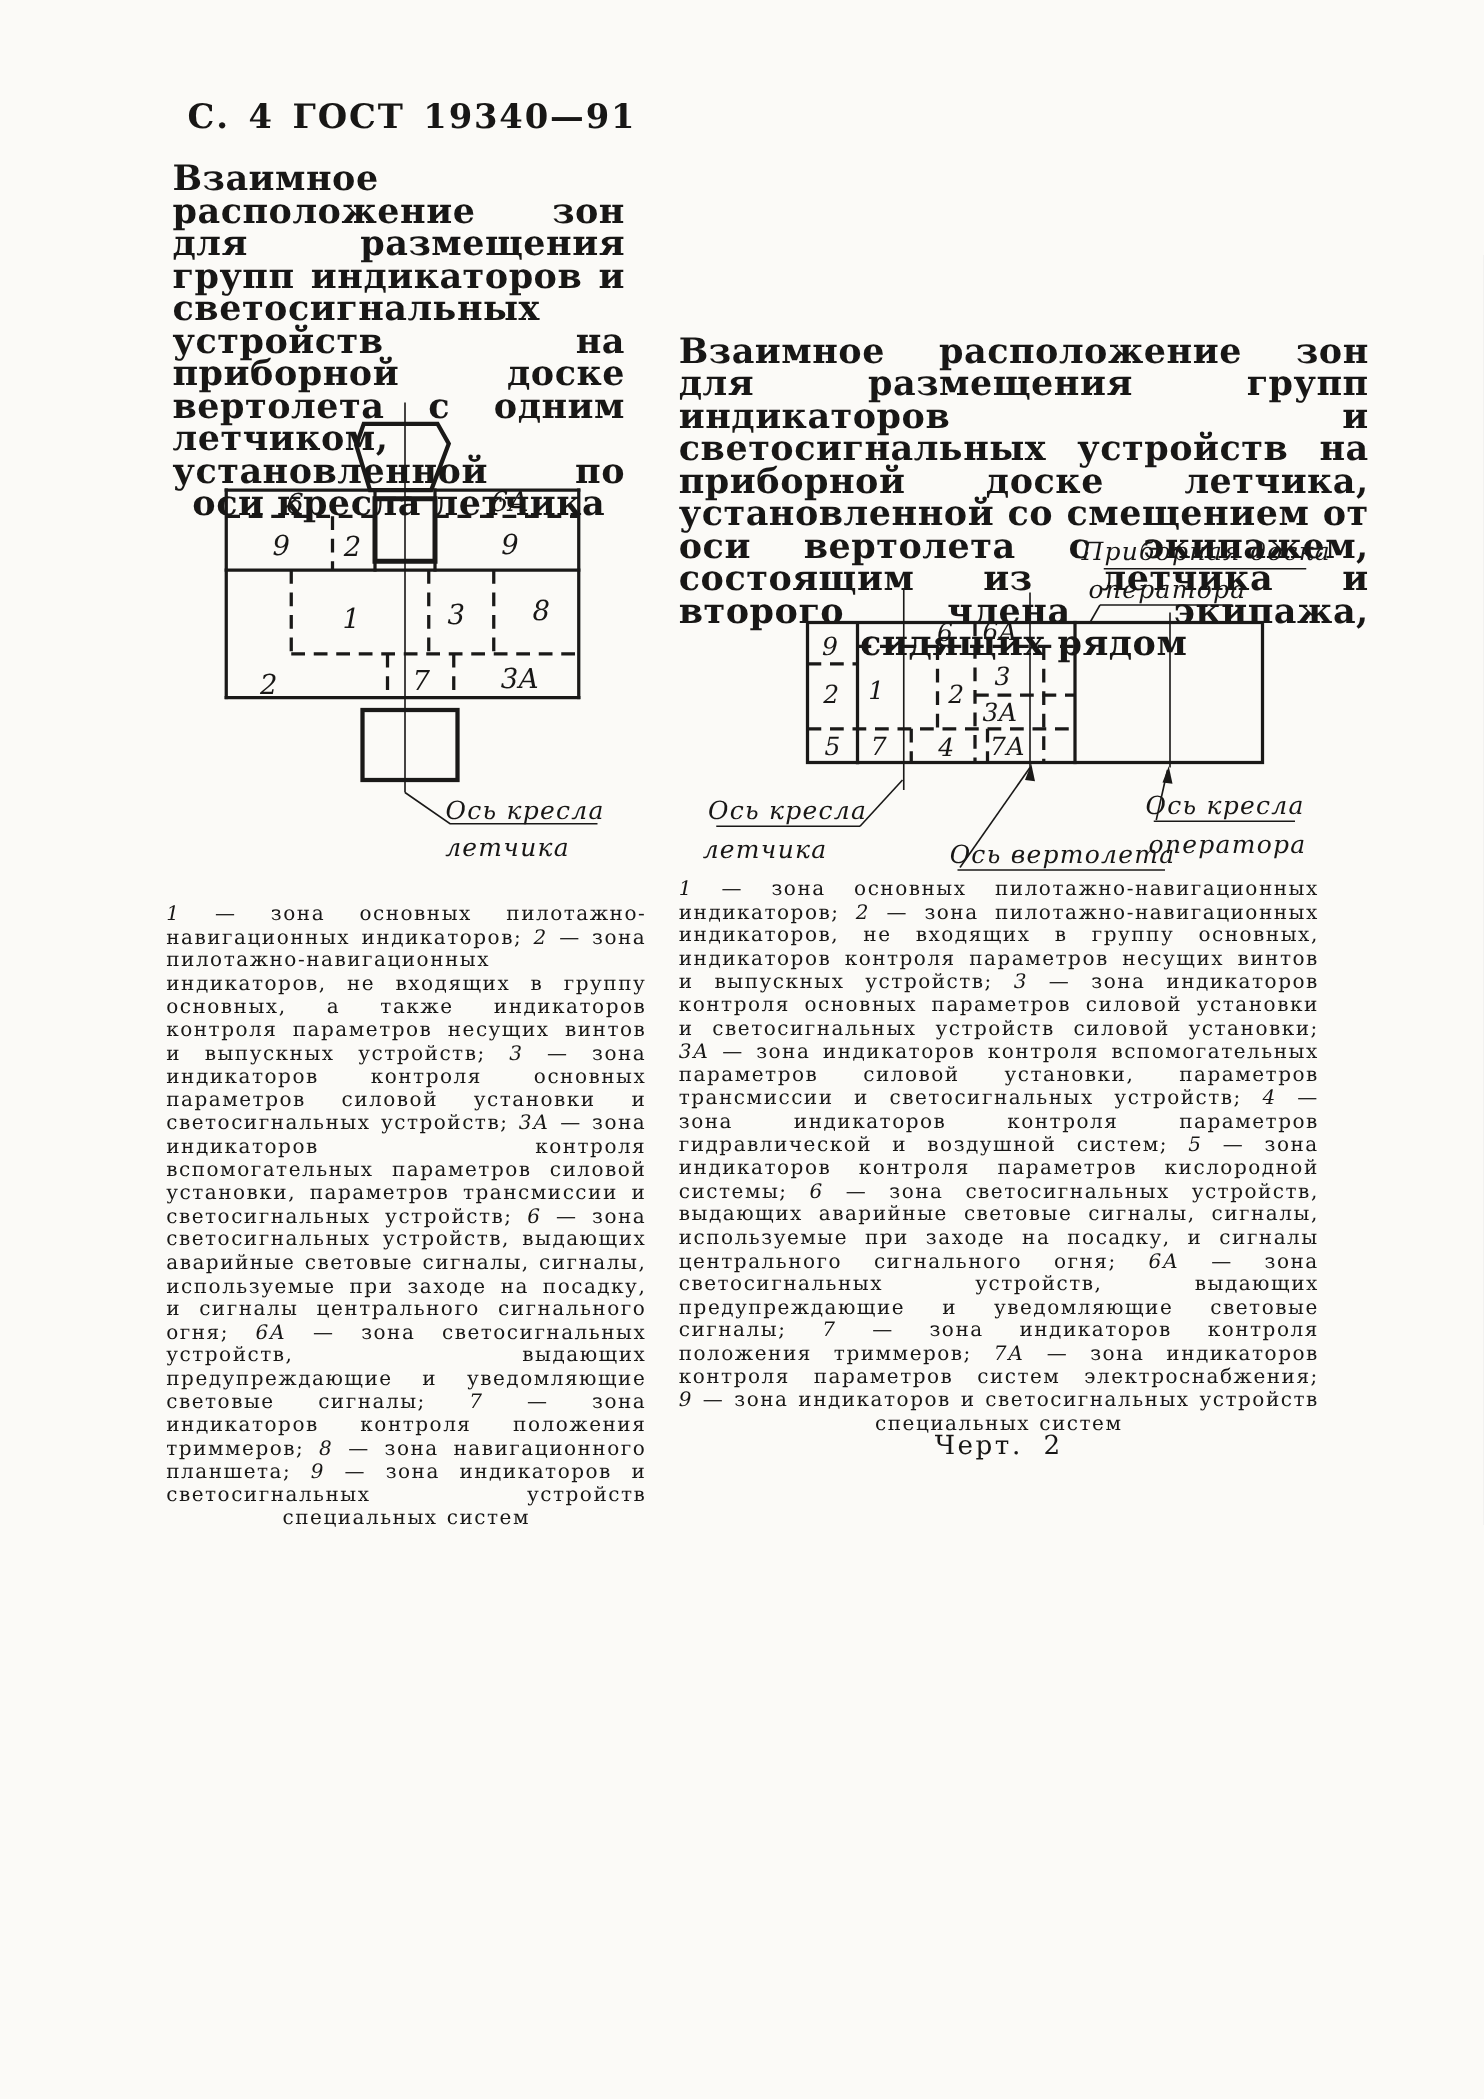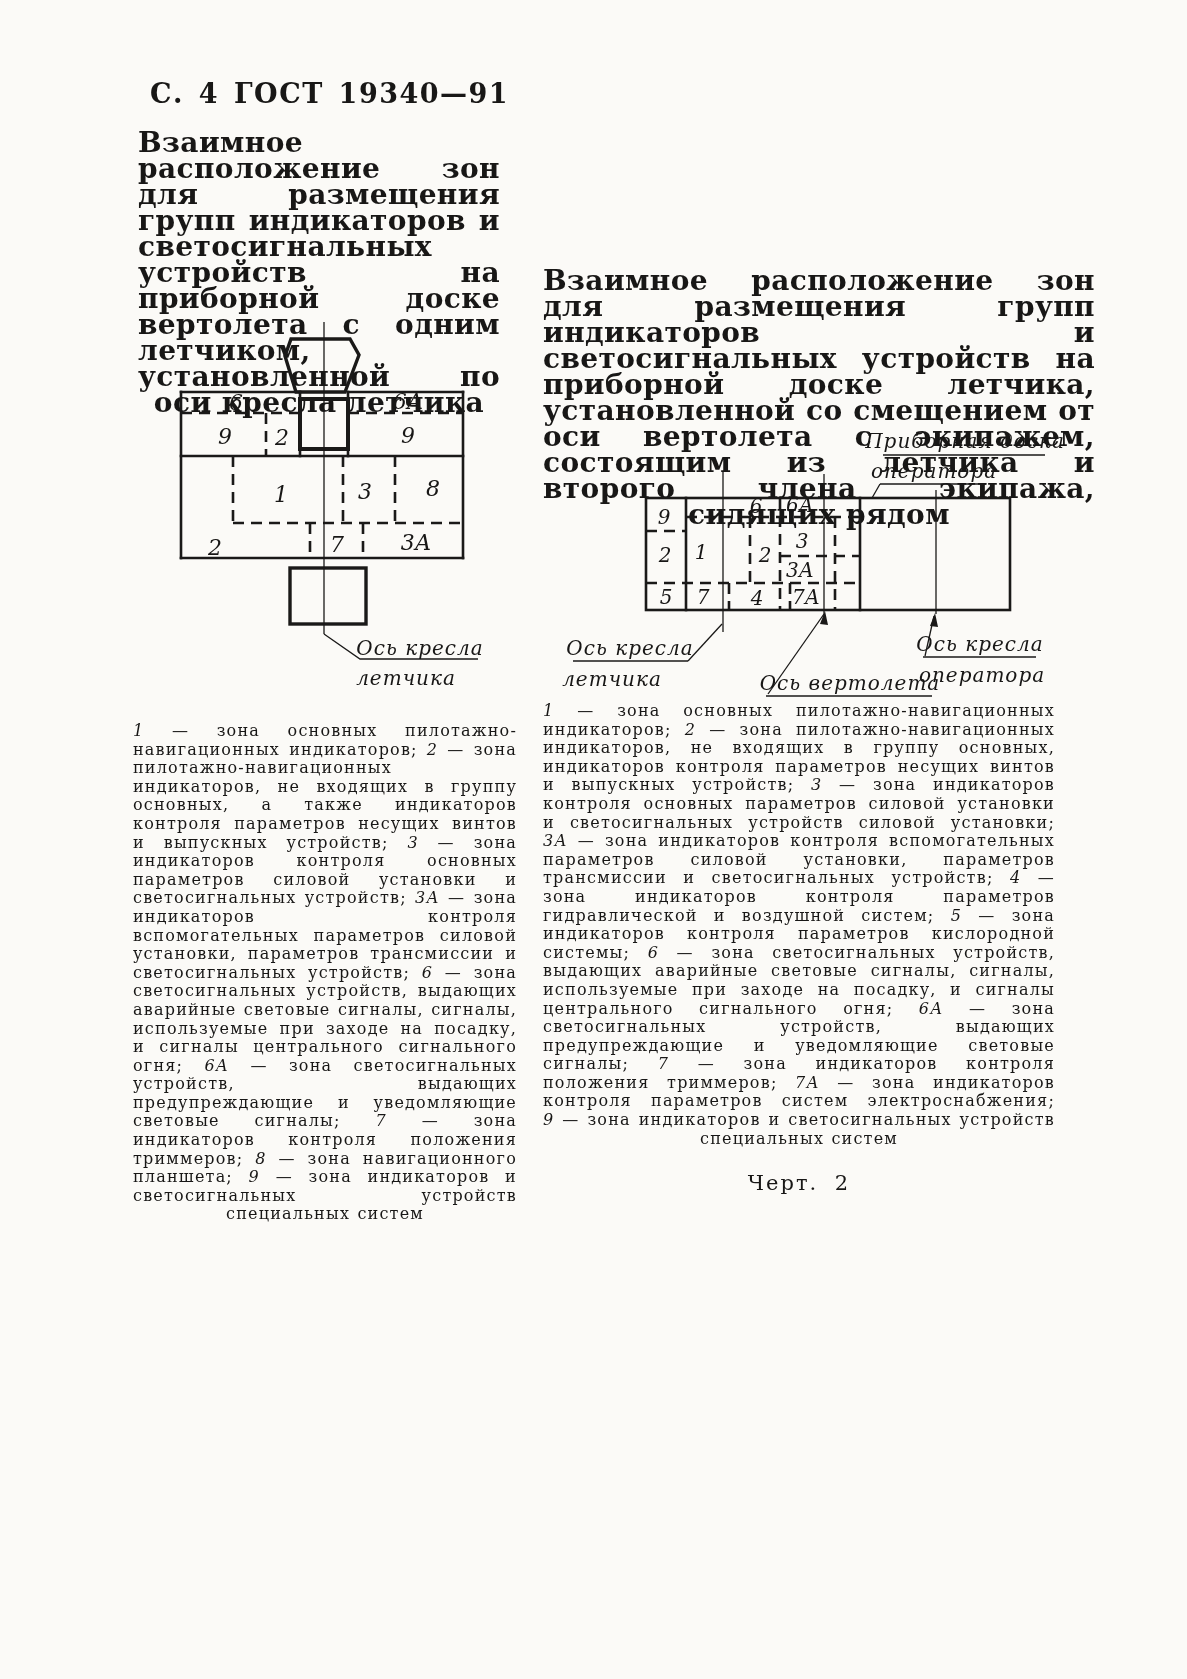--- a/index.html
+++ b/index.html
@@ -174,15 +174,15 @@
       <polygon class="arrow" points="402,208 407,195 410,209"></polygon>
       <text class="hw" x="454" y="264">оператора</text>
     </g>
   </svg>
 
   <div class="abs legend" style="left:133px;top:722px;width:384px;"><i>1</i>&nbsp;— зона основных пилотажно-навигационных индикаторов; <i>2</i>&nbsp;— зона пилотажно-навигационных индикаторов, не входящих в группу основных, а также индикаторов контроля параметров несущих винтов и выпускных устройств; <i>3</i>&nbsp;— зона индикаторов контроля основных параметров силовой установки и светосигнальных устройств; <i>3А</i>&nbsp;— зона индикаторов контроля вспомогательных параметров силовой установки, параметров трансмиссии и светосигнальных устройств; <i>6</i>&nbsp;— зона светосигнальных устройств, выдающих аварийные световые сигналы, сигналы, используемые при заходе на посадку, и сигналы центрального сигнального огня; <i>6А</i>&nbsp;— зона светосигнальных устройств, выдающих предупреждающие и уведомляющие световые сигналы; <i>7</i>&nbsp;— зона индикаторов контроля положения триммеров; <i>8</i>&nbsp;— зона навигационного планшета; <i>9</i>&nbsp;— зона индикаторов и светосигнальных устройств специальных систем</div>
 
 
   <div class="abs legend" style="left:543px;top:702px;width:512px;"><i>1</i>&nbsp;— зона основных пилотажно-навигационных индикаторов; <i>2</i>&nbsp;— зона пилотажно-навигационных индикаторов, не входящих в группу основных, индикаторов контроля параметров несущих винтов и выпускных устройств; <i>3</i>&nbsp;— зона индикаторов контроля основных параметров силовой установки и светосигнальных устройств силовой установки; <i>3А</i>&nbsp;— зона индикаторов контроля вспомогательных параметров силовой установки, параметров трансмиссии и светосигнальных устройств; <i>4</i>&nbsp;— зона индикаторов контроля параметров гидравлической и воздушной систем; <i>5</i>&nbsp;— зона индикаторов контроля параметров кислородной системы; <i>6</i>&nbsp;— зона светосигнальных устройств, выдающих аварийные световые сигналы, сигналы, используемые при заходе на посадку, и сигналы центрального сигнального огня; <i>6А</i>&nbsp;— зона светосигнальных устройств, выдающих предупреждающие и уведомляющие световые сигналы; <i>7</i>&nbsp;— зона индикаторов контроля положения триммеров; <i>7А</i>&nbsp;— зона индикаторов контроля параметров систем электроснабжения; <i>9</i>&nbsp;— зона индикаторов и светосигнальных устройств специальных систем</div>
 
-  <div class="abs caption" style="left:543px;top:1171px;width:512px;">Черт. 2</div>
+  <div class="abs caption" style="left:543px;top:1144px;width:512px;">Черт. 2</div>
 
 </div>
 
 </body></html>

